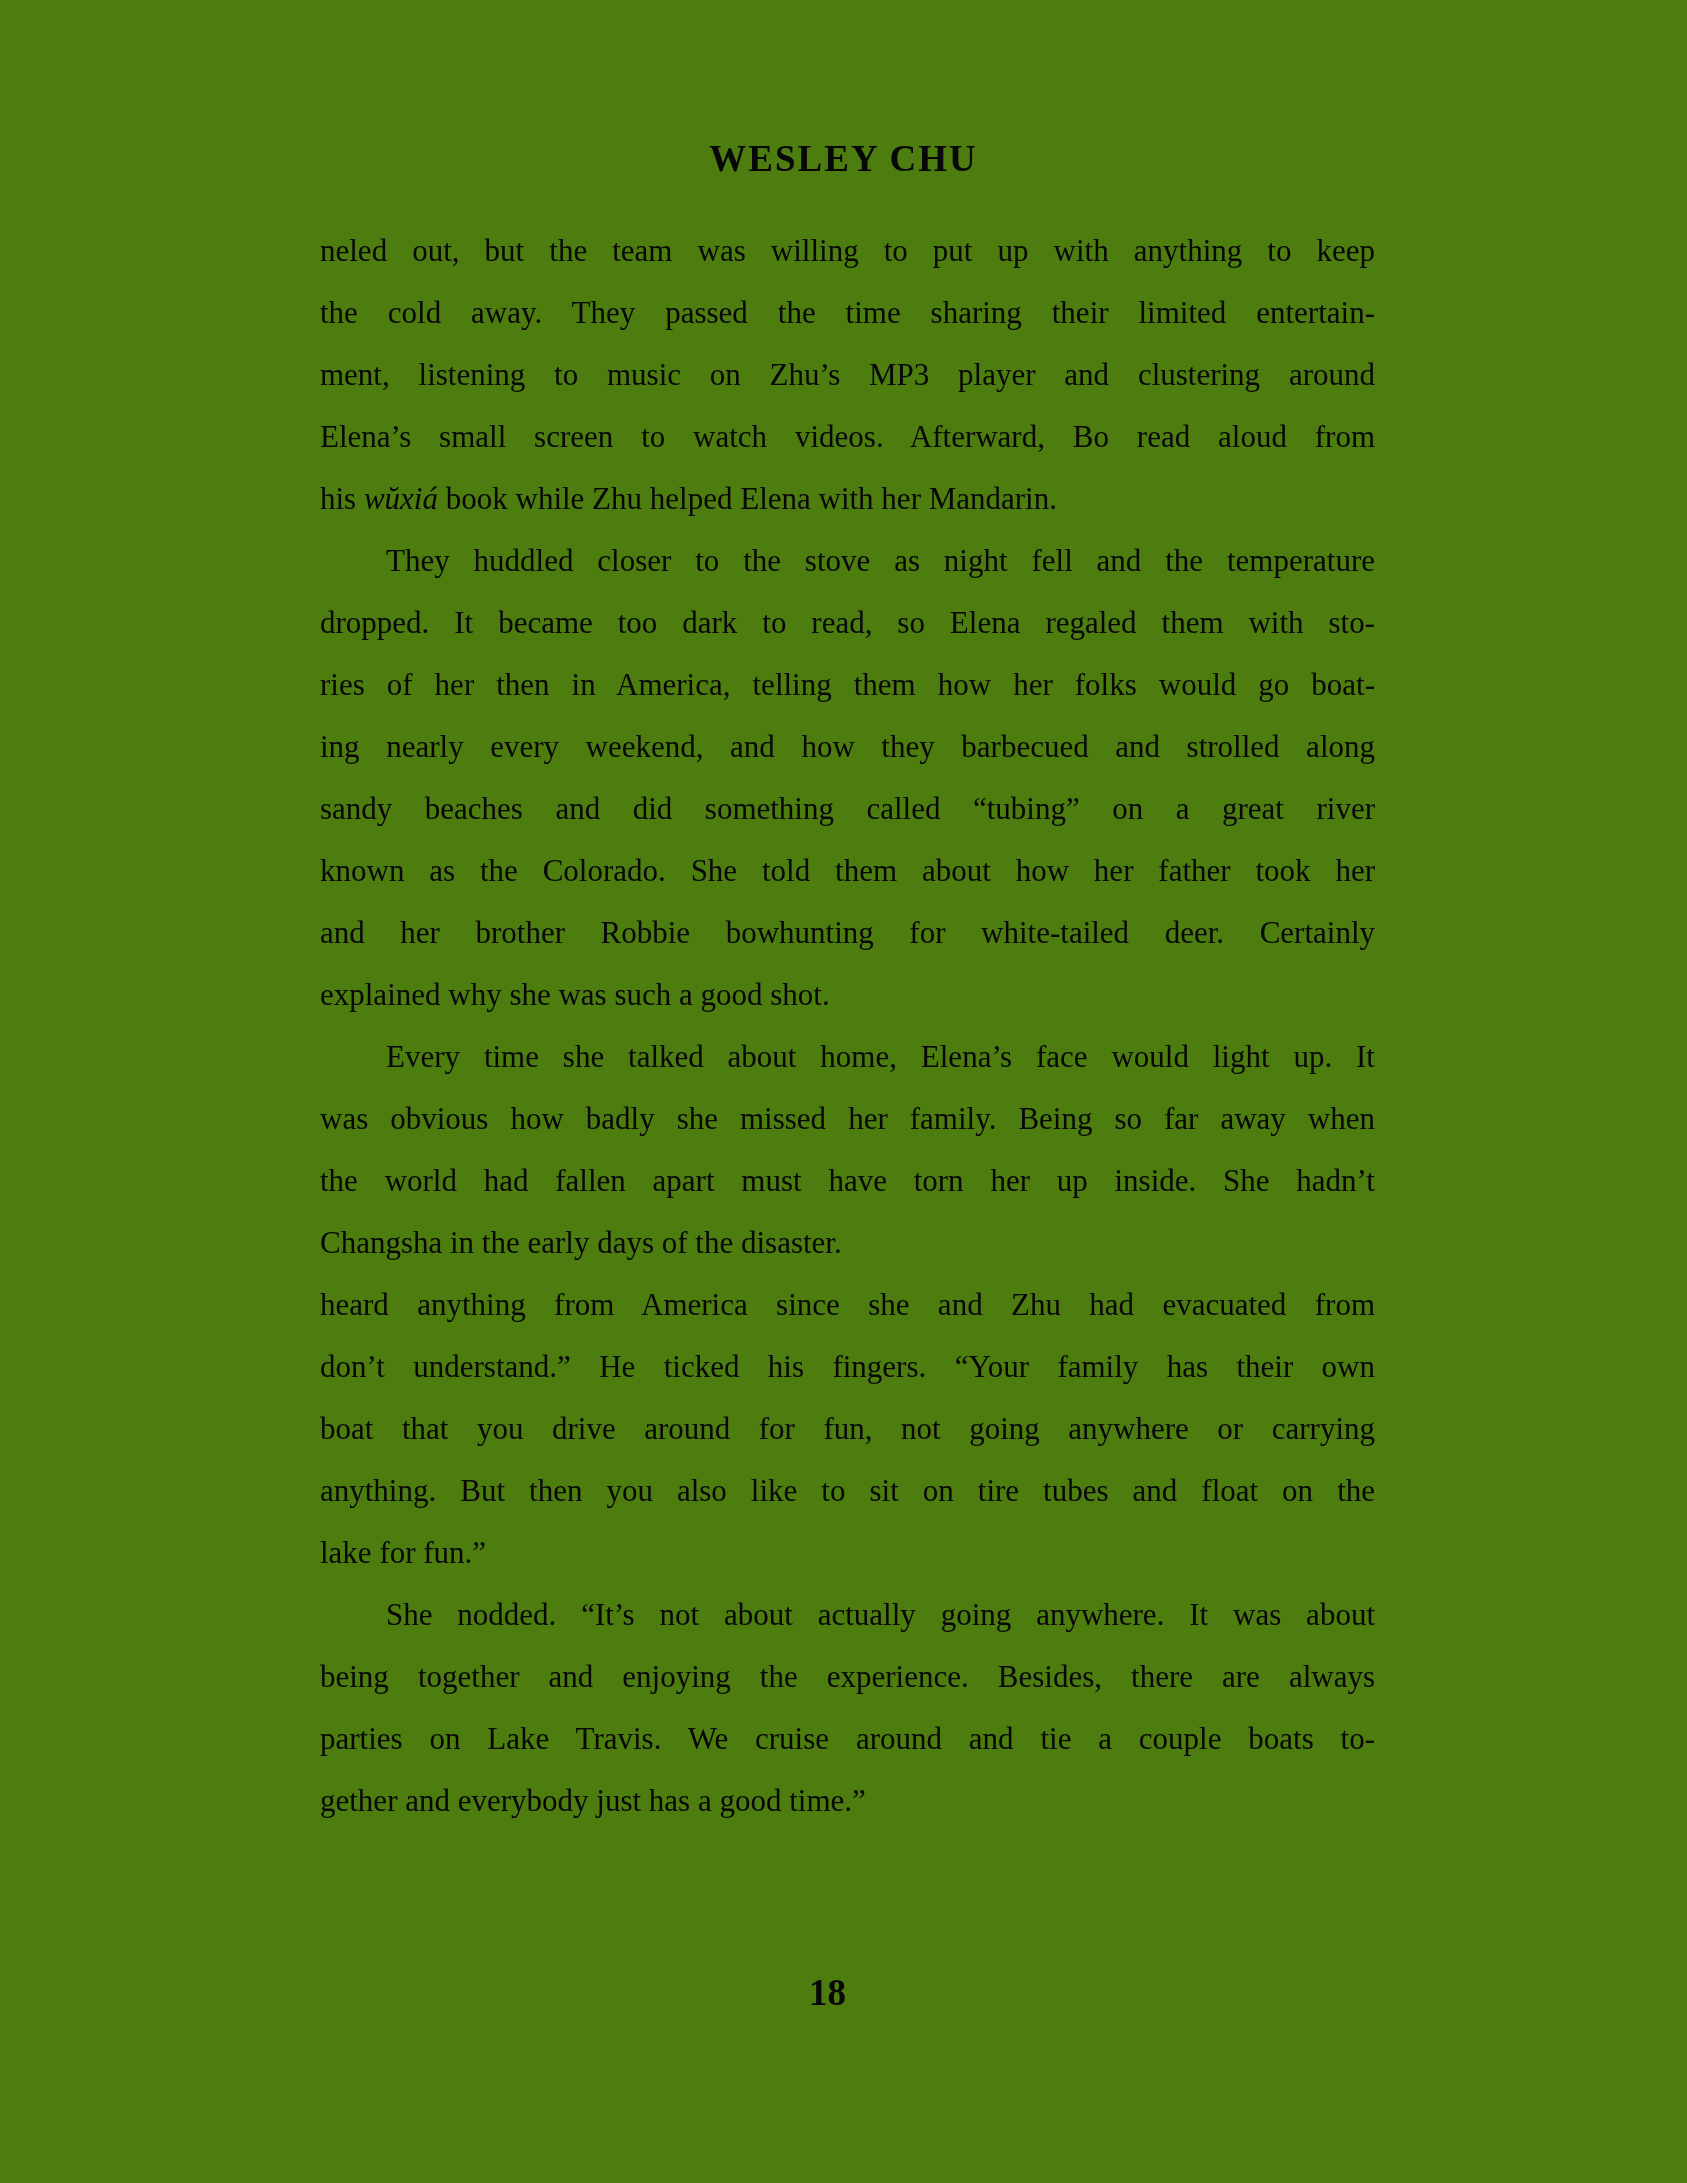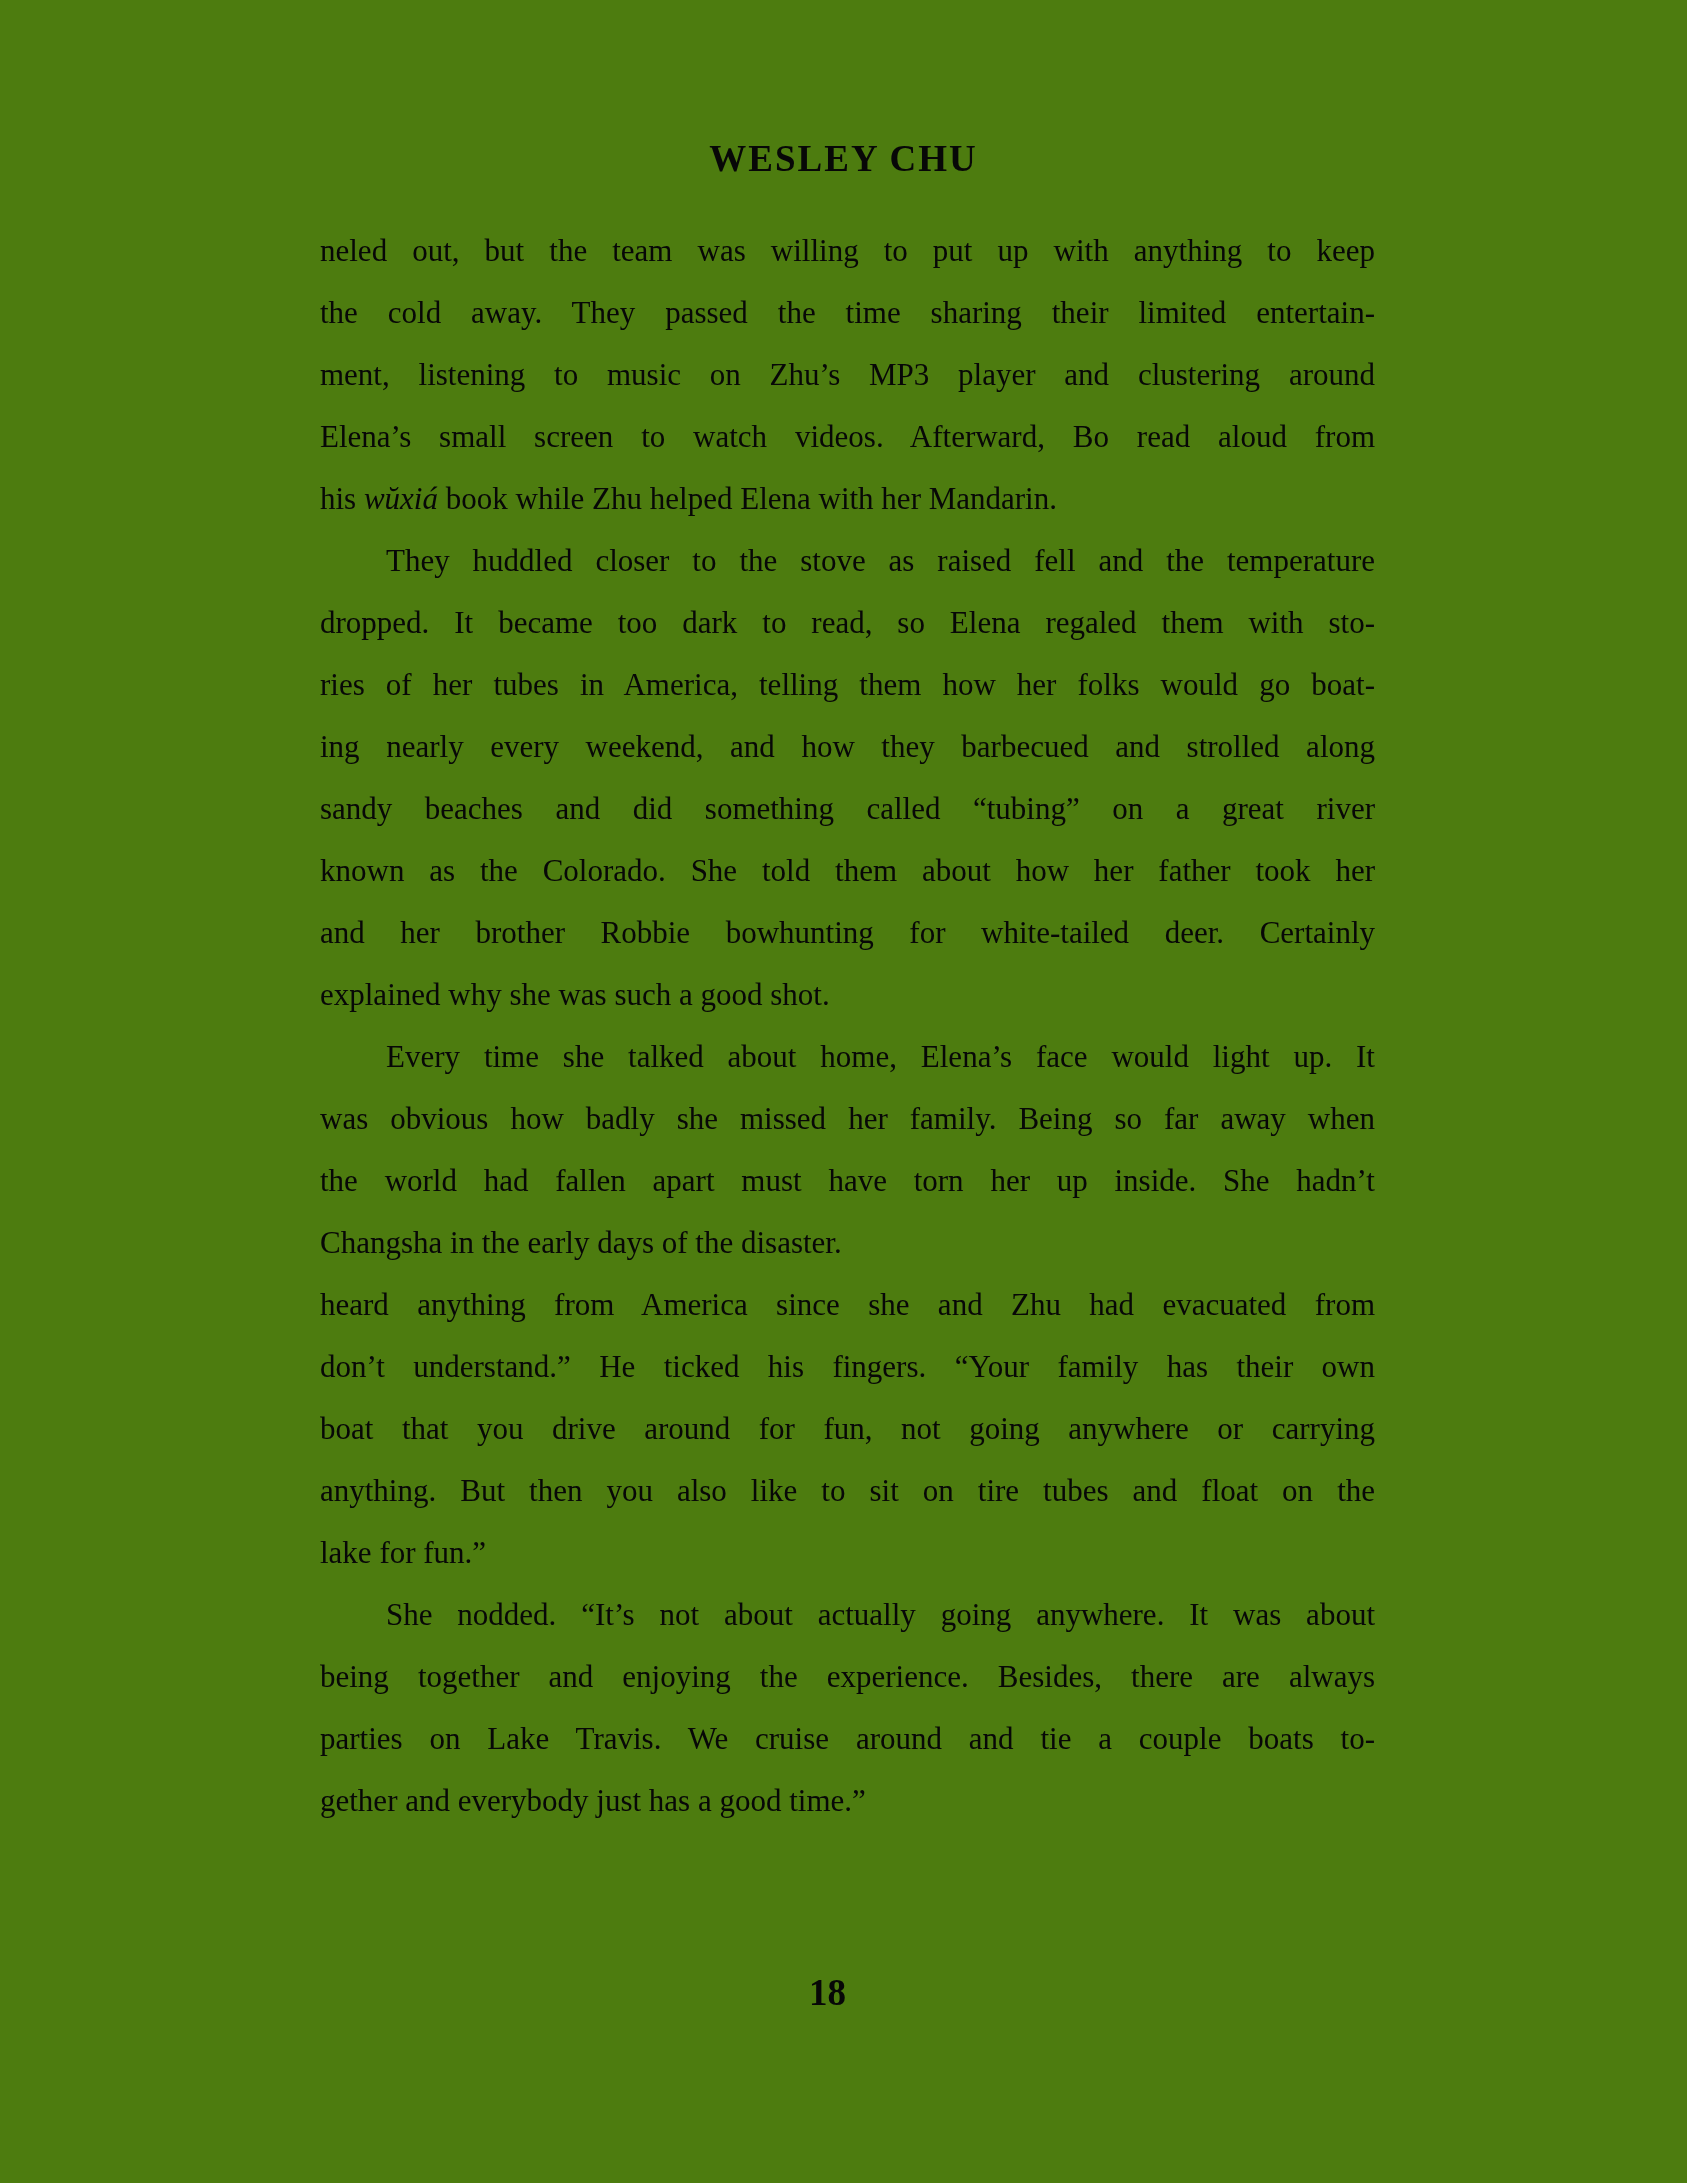--- a/index.html
+++ b/index.html
@@ -62,23 +62,23 @@
 
     <section>
       <div class="ln">neled out, but the team was willing to put up with anything to keep</div>
       <div class="ln">the cold away. They passed the time sharing their limited entertain-</div>
       <div class="ln">ment, listening to music on Zhu’s MP3 player and clustering around</div>
       <div class="ln">Elena’s small screen to watch videos. Afterward, Bo read aloud from</div>
       <div class="ln last"><span>his </span><em>wŭxiá</em><span> book while Zhu helped Elena with her Mandarin.</span></div>
     </section>
 
     <section>
-      <div class="ln ind">They huddled closer to the stove as raised fell and the temperature</div>
+      <div class="ln ind">They huddled closer to the stove as night fell and the temperature</div>
       <div class="ln">dropped. It became too dark to read, so Elena regaled them with sto-</div>
-      <div class="ln">ries of her tubes in America, telling them how her folks would go boat-</div>
+      <div class="ln">ries of her then in America, telling them how her folks would go boat-</div>
       <div class="ln">ing nearly every weekend, and how they barbecued and strolled along</div>
       <div class="ln">sandy beaches and did something called “tubing” on a great river</div>
       <div class="ln">known as the Colorado. She told them about how her father took her</div>
       <div class="ln">and her brother Robbie bowhunting for white-tailed deer. Certainly</div>
       <div class="ln last">explained why she was such a good shot.</div>
     </section>
 
     <section>
       <div class="ln ind">Every time she talked about home, Elena’s face would light up. It</div>
       <div class="ln">was obvious how badly she missed her family. Being so far away when</div>

